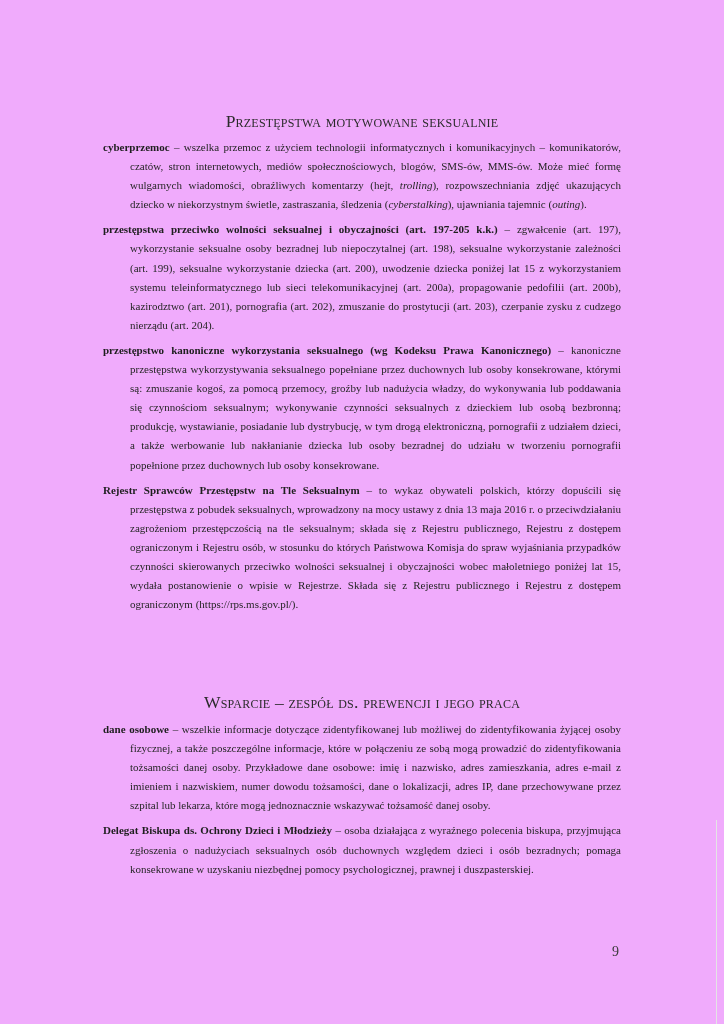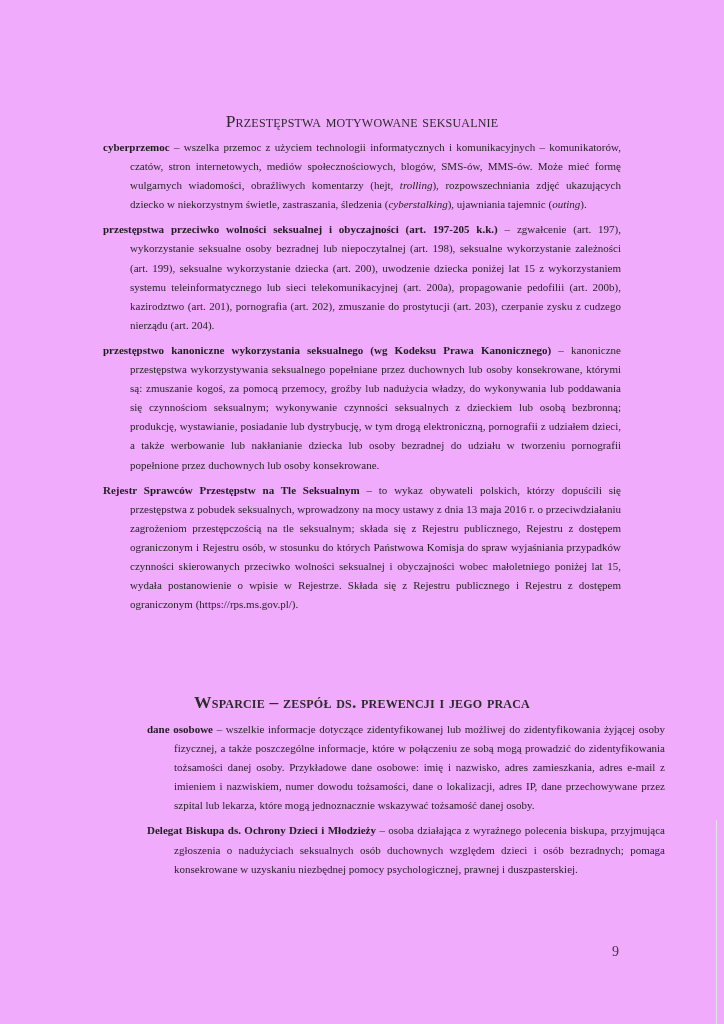--- a/index.html
+++ b/index.html
@@ -41,21 +41,21 @@
     white-space: nowrap;
   }
   .section-heading.h1 { top: 111px; }
   .section-heading.h2 { top: 692px; }
   .entries {
     position: absolute;
     left: 103px;
     width: 518px;
   }
   .entries.s1 { top: 138px; }
-  .entries.s2 { top: 720px; margin-left: 44px; }
+  .entries.s2 { top: 720px; }
   .entry {
     font-size: 11px;
     line-height: 19.1px;
     text-align: justify;
     padding-left: 27px;
     text-indent: -27px;
     margin: 0 0 6px 0;
   }
   .entry .term {
     font-weight: bold;
@@ -91,21 +91,21 @@
 
     <p class="entry">
       <span class="term">przestępstwo kanoniczne wykorzystania seksualnego (wg Kodeksu Prawa Kanonicznego)</span><span> – kanoniczne przestępstwa wykorzystywania seksualnego popełniane przez duchownych lub osoby konsekrowane, którymi są: zmuszanie kogoś, za pomocą przemocy, groźby lub nadużycia władzy, do wykonywania lub poddawania się czynnościom seksualnym; wykonywanie czynności seksualnych z dzieckiem lub osobą bezbronną; produkcję, wystawianie, posiadanie lub dystrybucję, w tym drogą elektroniczną, pornografii z udziałem dzieci, a także werbowanie lub nakłanianie dziecka lub osoby bezradnej do udziału w tworzeniu pornografii popełnione przez duchownych lub osoby konsekrowane.</span>
     </p>
 
     <p class="entry">
       <span class="term">Rejestr Sprawców Przestępstw na Tle Seksualnym</span><span> – to wykaz obywateli polskich, którzy dopuścili się przestępstwa z pobudek seksualnych, wprowadzony na mocy ustawy z dnia 13 maja 2016 r. o przeciwdziałaniu zagrożeniom przestępczością na tle seksualnym; składa się z Rejestru publicznego, Rejestru z dostępem ograniczonym i Rejestru osób, w stosunku do których Państwowa Komisja do spraw wyjaśniania przypadków czynności skierowanych przeciwko wolności seksualnej i obyczajności wobec małoletniego poniżej lat 15, wydała postanowienie o wpisie w Rejestrze. Składa się z Rejestru publicznego i Rejestru z dostępem ograniczonym (https://rps.ms.gov.pl/).</span>
     </p>
   </div>
 
-  <h2 class="section-heading h2" style="margin:0;font-weight:bold;">Wsparcie – zespół ds. prewencji i jego praca</h2>
+  <h2 class="section-heading h2" style="margin:0;font-weight:normal;">Wsparcie – zespół ds. prewencji i jego praca</h2>
 
   <div class="entries s2">
     <p class="entry">
       <span class="term">dane osobowe</span><span> – wszelkie informacje dotyczące zidentyfikowanej lub możliwej do zidentyfikowania żyjącej osoby fizycznej, a także poszczególne informacje, które w połączeniu ze sobą mogą prowadzić do zidentyfikowania tożsamości danej osoby. Przykładowe dane osobowe: imię i nazwisko, adres zamieszkania, adres e-mail z imieniem i nazwiskiem, numer dowodu tożsamości, dane o lokalizacji, adres IP, dane przechowywane przez szpital lub lekarza, które mogą jednoznacznie wskazywać tożsamość danej osoby.</span>
     </p>
 
     <p class="entry">
       <span class="term">Delegat Biskupa ds. Ochrony Dzieci i Młodzieży</span><span> – osoba działająca z wyraźnego polecenia biskupa, przyjmująca zgłoszenia o nadużyciach seksualnych osób duchownych względem dzieci i osób bezradnych; pomaga konsekrowane w uzyskaniu niezbędnej pomocy psychologicznej, prawnej i duszpasterskiej.</span>
     </p>
   </div>

